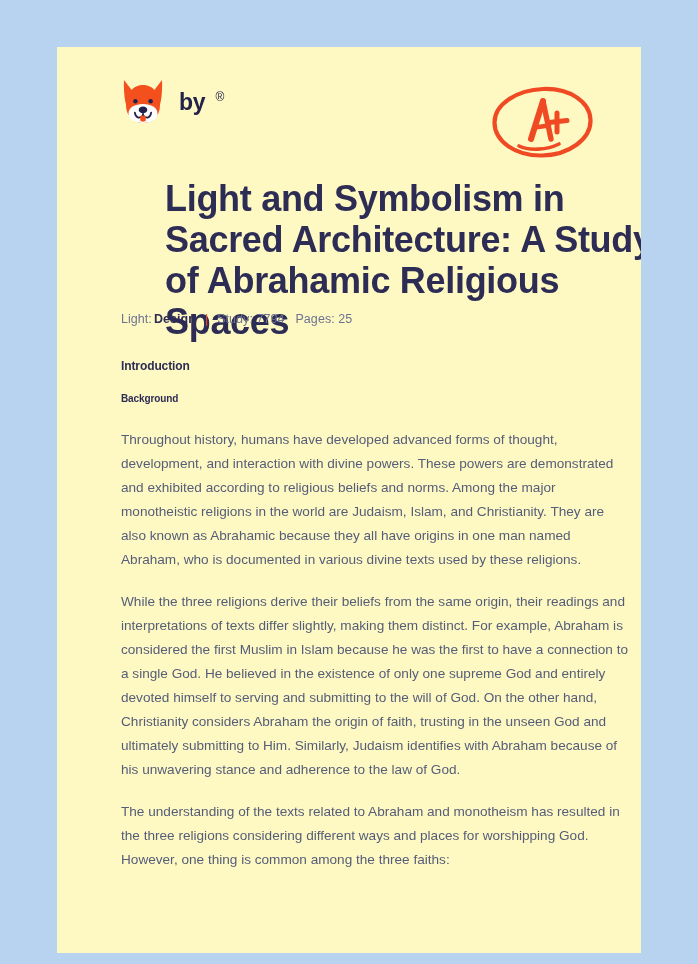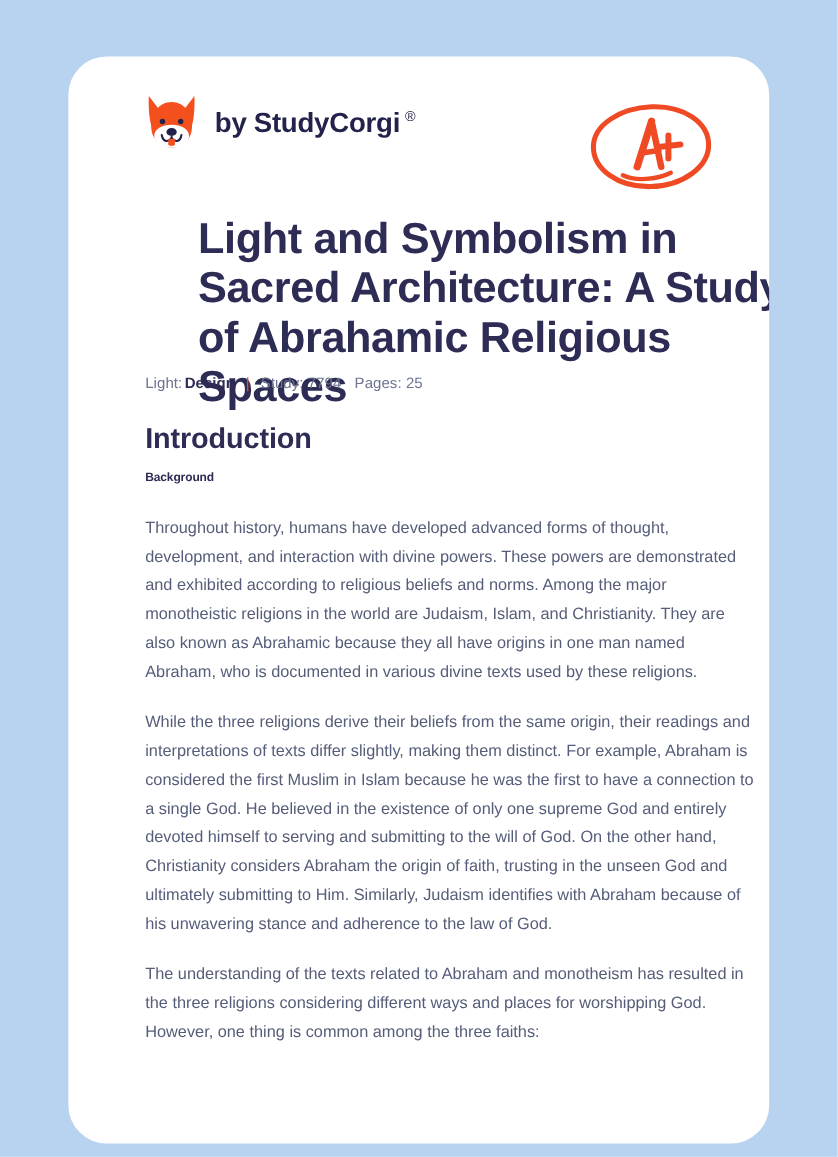--- a/index.html
+++ b/index.html
@@ -21,23 +21,22 @@
     width: 698px;
     height: 964px;
   }
 
   .paper {
     position: absolute;
     left: 57px;
     top: 47px;
     width: 584px;
     height: 906px;
-    background: #ffffff;
+    background: #fef9c3;
     overflow: hidden;
-    border-radius: 32px;
   }
 
   
   .doc-header {
     position: absolute;
     left: 64px;   
     top: 25px;    
     right: 0px;
     height: 72px;
   }
@@ -128,21 +127,21 @@
 
   
   .doc-body {
     position: absolute;
     left: 64px;
     top: 307px;  
     width: 510px;
   }
 
   .h2 {
-    font-size: 24px;
+    font-size: 12px;
     font-weight: 700;
     color: #2d2c55;
     line-height: 24px;
     margin-bottom: 10px;
     letter-spacing: -0.1px;
   }
 
   .h3 {
     font-size: 10px;
     font-weight: 700;
@@ -192,21 +191,20 @@
           <path d="M22 35 L22 37" stroke="#22214a" stroke-width="1.6" stroke-linecap="round"></path>
           <path d="M13.8 34.5 C14.6 39.6 18.3 41.4 22 37.2" stroke="#22214a" stroke-width="1.7" fill="none" stroke-linecap="round"></path>
           <path d="M30.2 34.5 C29.4 39.6 25.7 41.4 22 37.2" stroke="#22214a" stroke-width="1.7" fill="none" stroke-linecap="round"></path>
 
           <path d="M19.2 38.4 C19.2 37.3 24.8 37.3 24.8 38.4 L24.8 42.2 C24.8 44.1 19.2 44.1 19.2 42.2 Z" fill="#f4501e"></path>
         </svg>
 
         <div class="brand-text">
           <span class="by-word">by</span>
           <span style="width:6px;display:inline-block;"></span>
-          <span>StudyCorgi</span>
           <span class="brand-reg">®</span>
         </div>
       </div>
 
       <div class="grade-badge">
         <svg viewBox="0 0 104 76">
 
           <path d="M52 5
                    C79 4 99 18 99.5 36
                    C100 55 78 71 51 71.5

